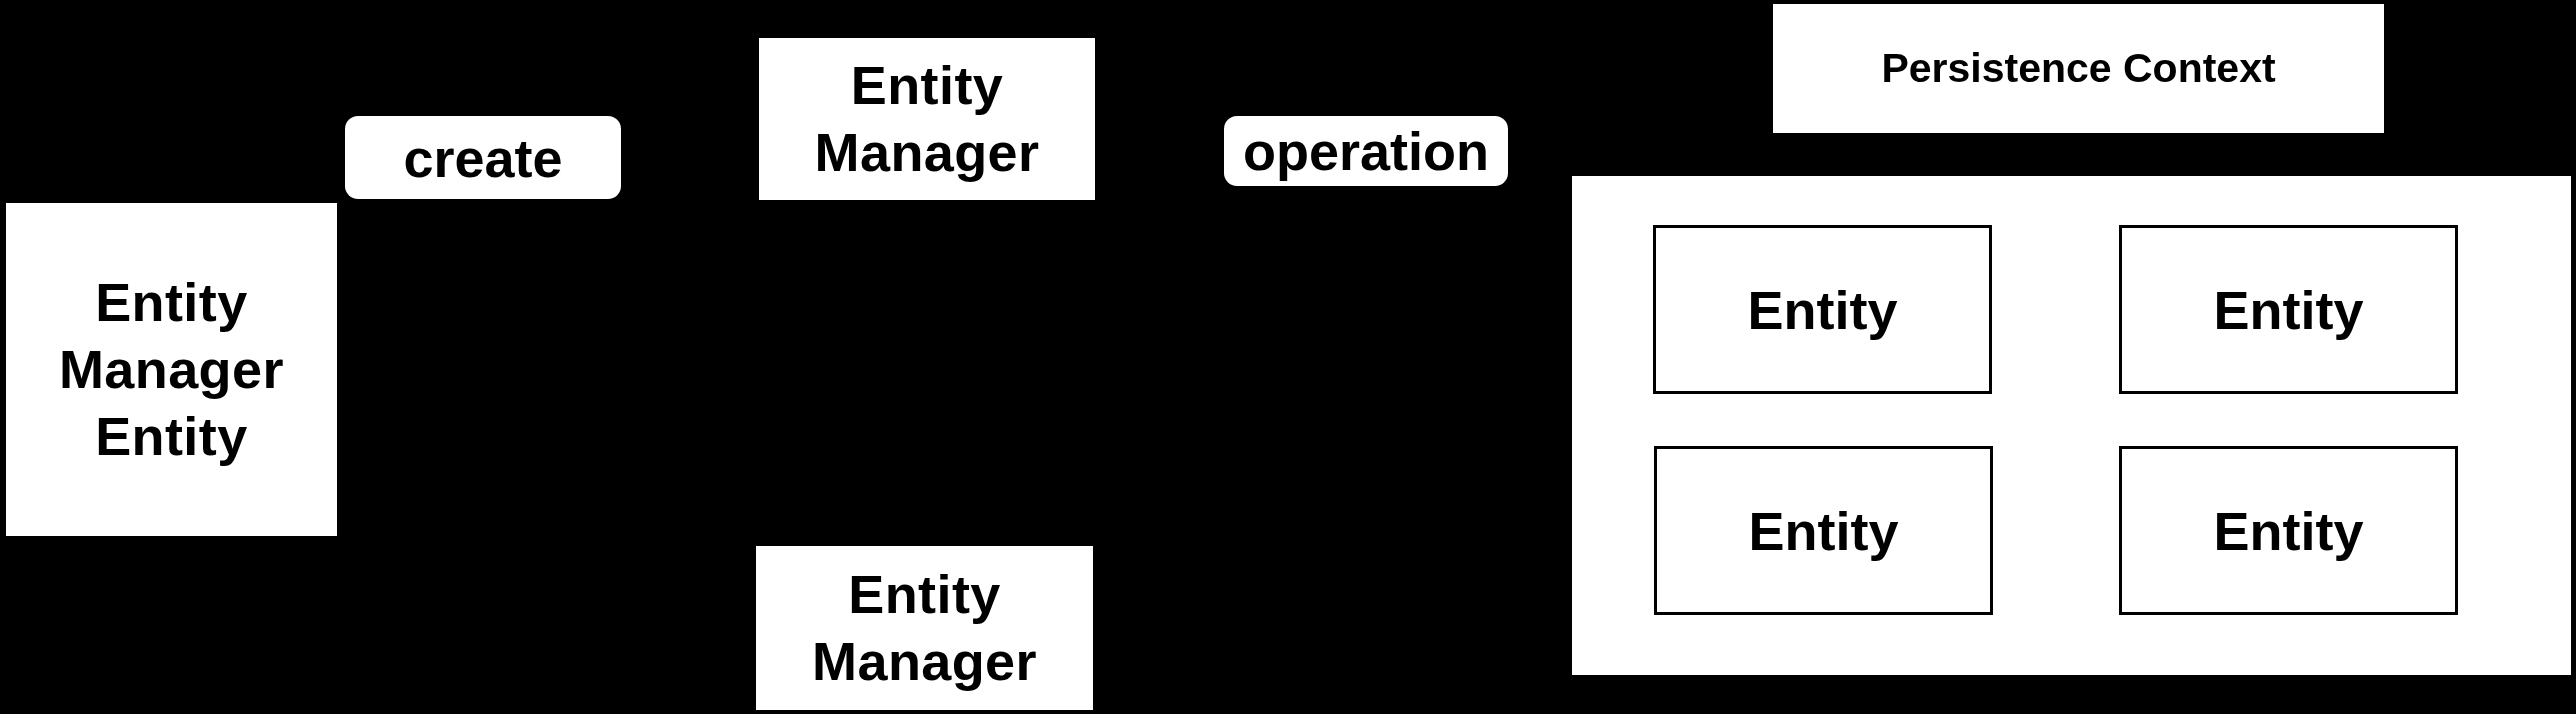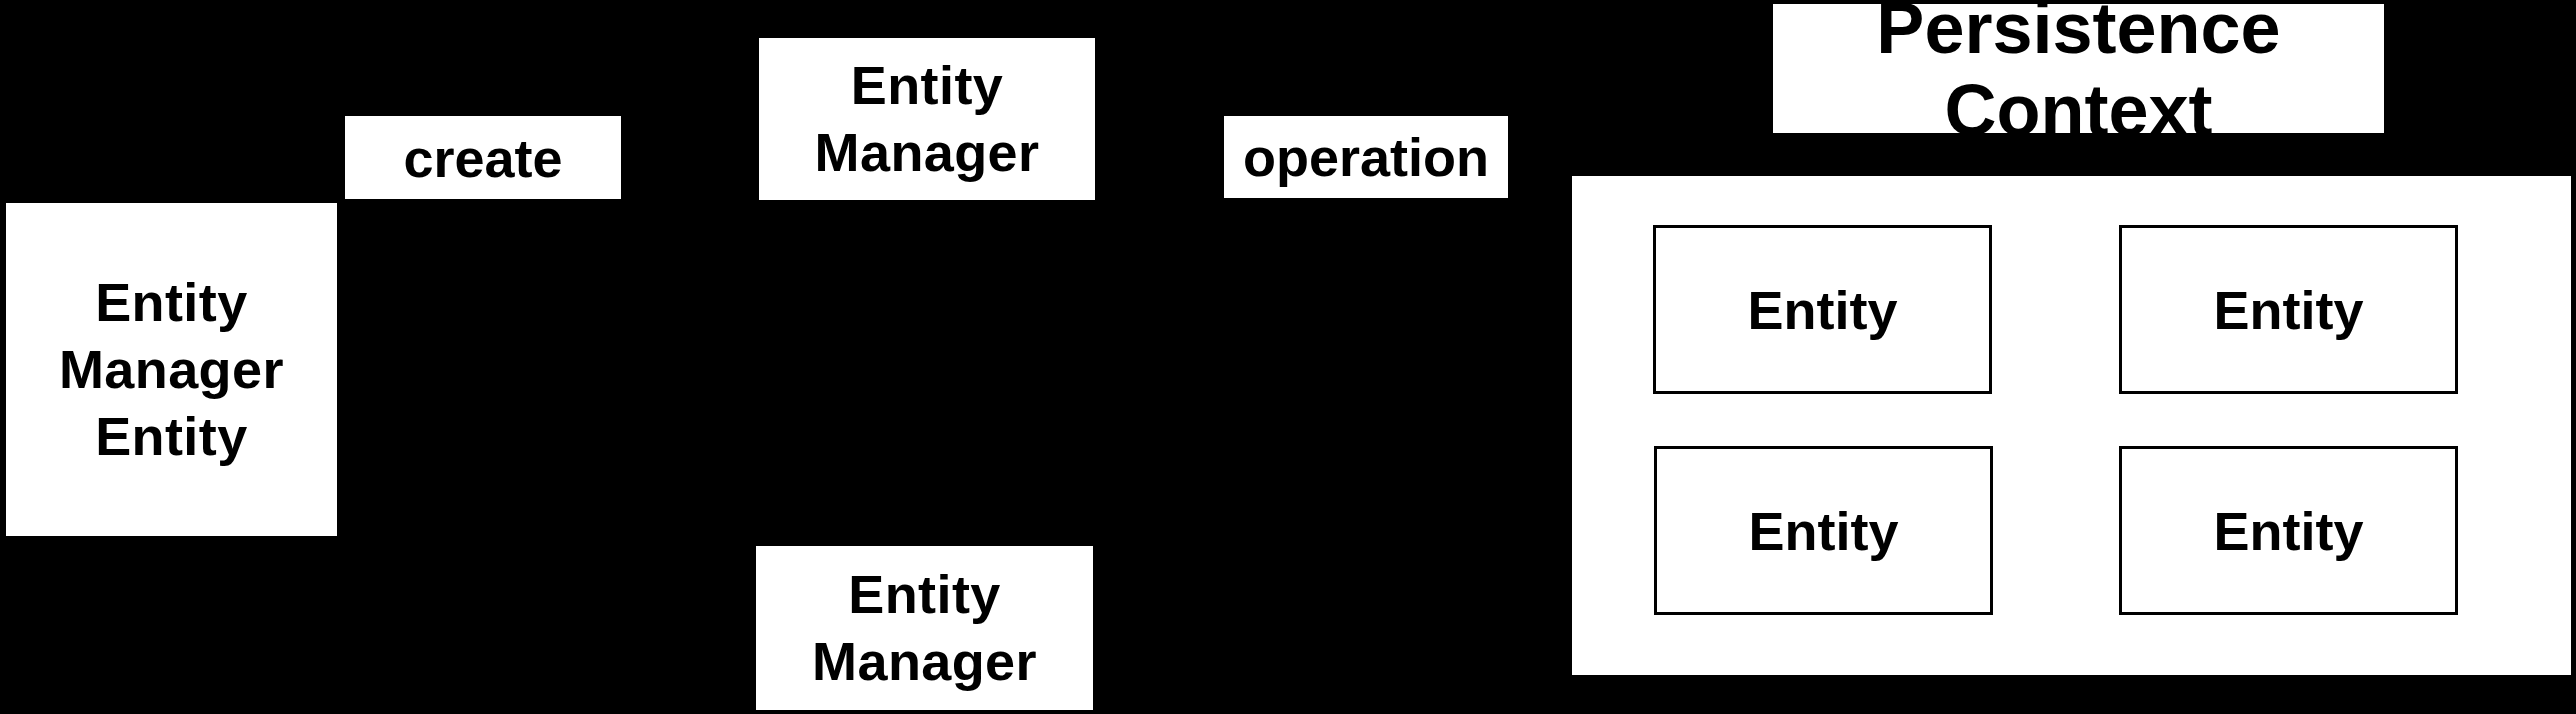--- a/index.html
+++ b/index.html
@@ -33,30 +33,31 @@
   }
   .edge-label {
     position: absolute;
     background: #ffffff;
     display: flex;
     align-items: center;
     justify-content: center;
     text-align: center;
     box-sizing: border-box;
     font-size: 54px;
+    border-radius: 13px;
   }
   .pc-title {
     position: absolute;
     background: #ffffff;
     display: flex;
     align-items: center;
     justify-content: center;
     text-align: center;
     box-sizing: border-box;
-    font-size: 72px;
+    font-size: 41px;
   }
   .pc-container {
     position: absolute;
     left: 1572px;
     top: 176px;
     width: 999px;
     height: 499px;
     background: #ffffff;
     box-sizing: border-box;
   }
@@ -75,21 +76,21 @@
   }
   .entity-tl { left: 81px;  top: 49px;  }
   .entity-tr { left: 547px; top: 49px;  }
   .entity-bl { left: 82px;  top: 270px; }
   .entity-br { left: 547px; top: 270px; }
 
   .factory-node     { left: 5.9px;    top: 203px; width: 331px; height: 333px; }
   .em-top-node      { left: 759px;  top: 38px;  width: 336px; height: 162px; }
   .em-bottom-node   { left: 756px;  top: 546px; width: 337px; height: 164px; }
   .create-label     { left: 345px;  top: 116px; width: 276px; height: 83px;  }
-  .operation-label  { left: 1224px; top: 116px; width: 284px; height: 82px;  }
+  .operation-label  { left: 1224px; top: 116px; width: 284px; height: 70px;  }
   .pc-title-node    { left: 1773px; top: 4.2px;   width: 611px; height: 129px; }
 </style>
 </head>
 <body>
 
 <div id="stage">
 
   <div class="node factory-node">
     <div class="label">
       <div>Entity</div>

